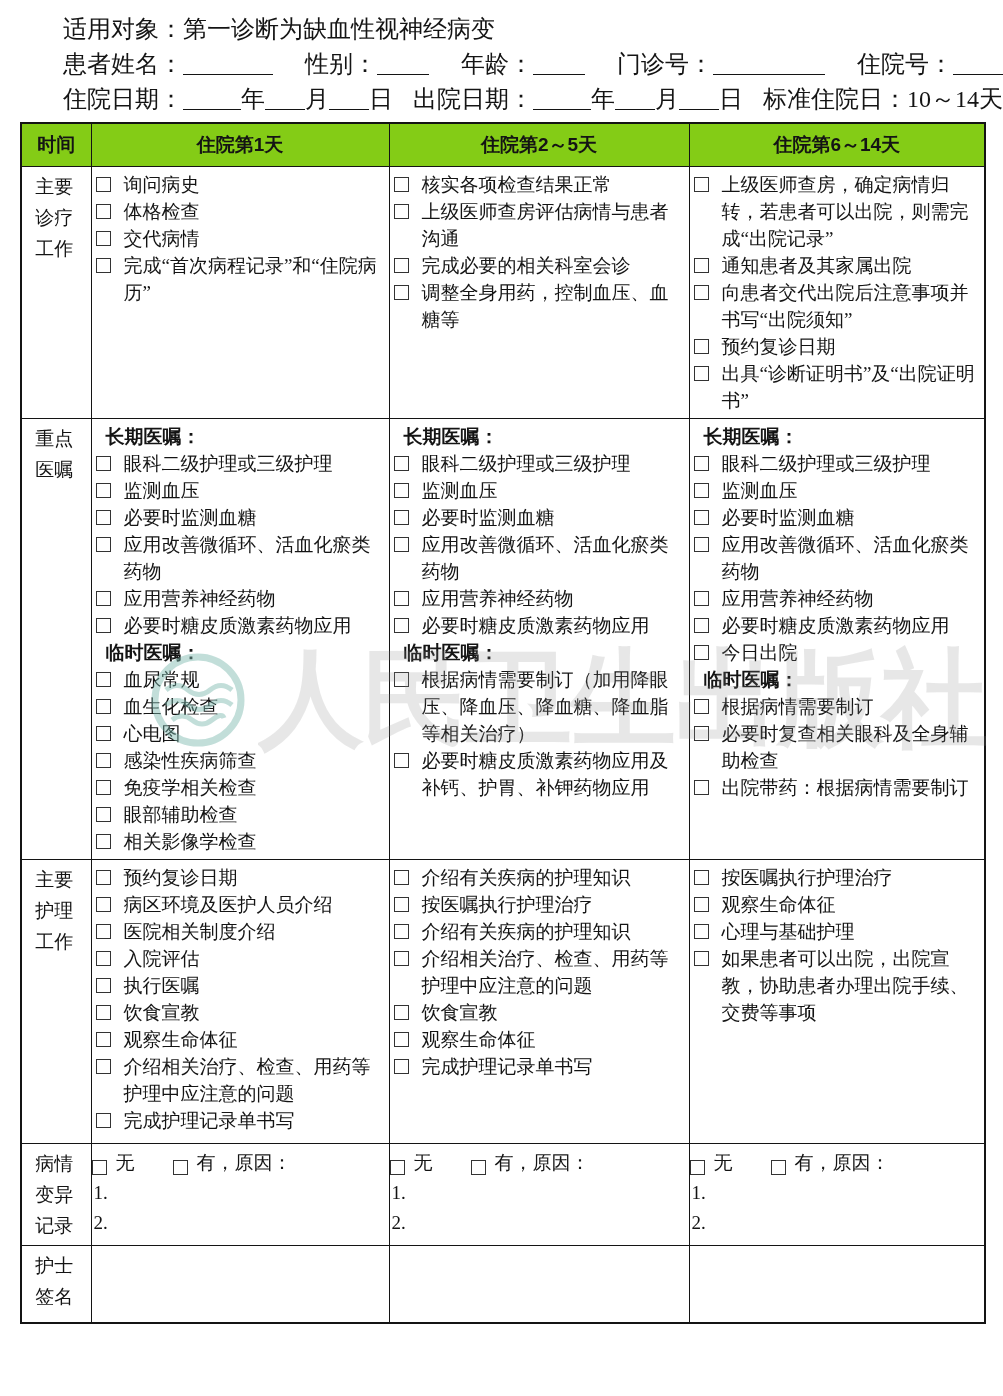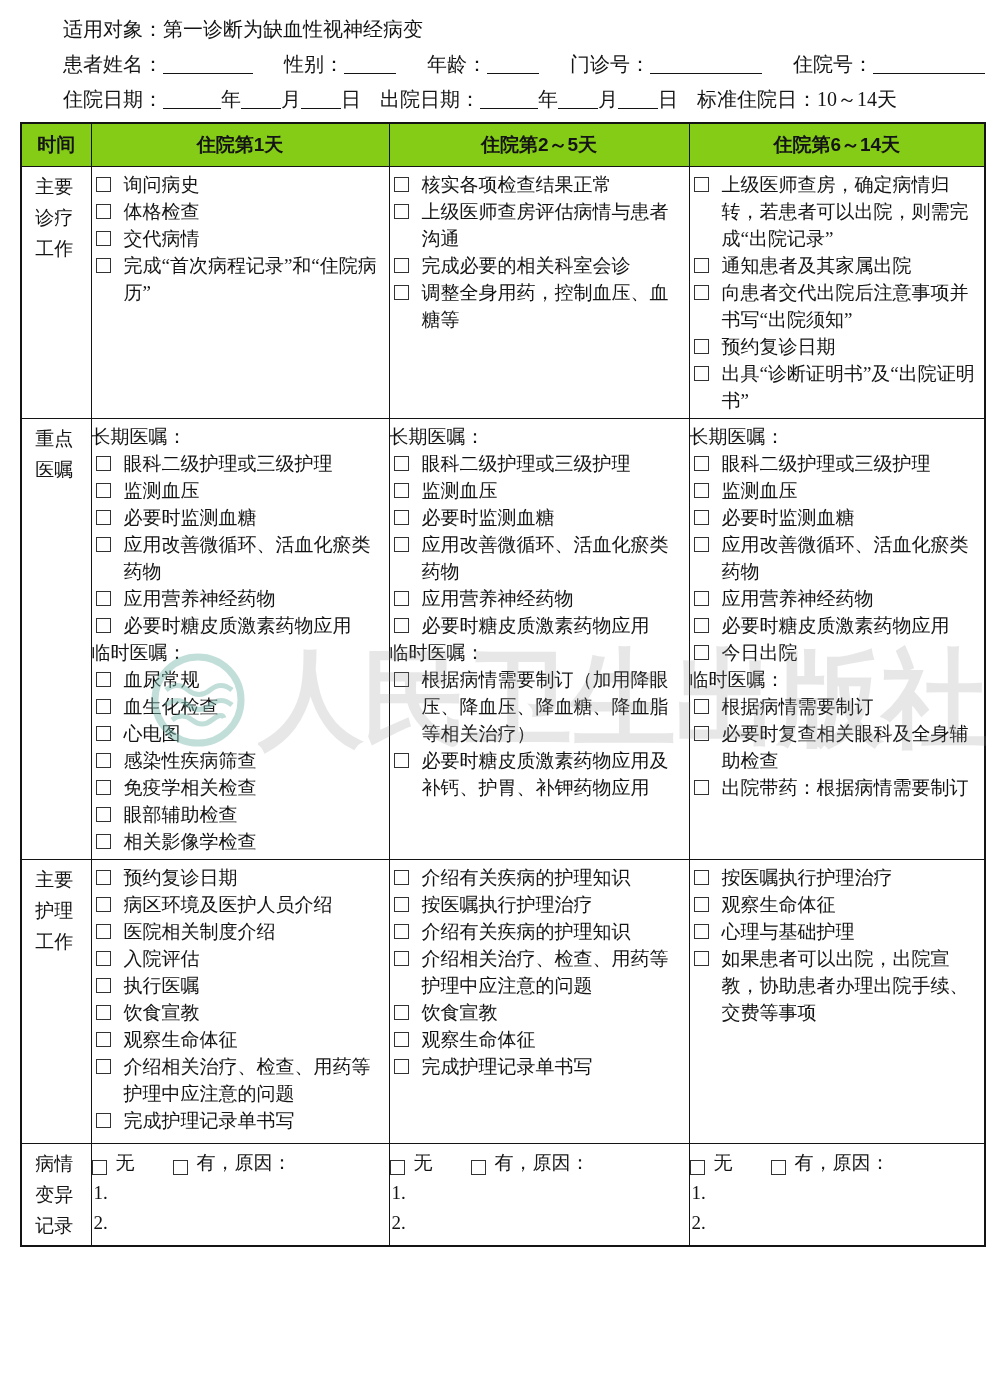--- a/index.html
+++ b/index.html
@@ -7,21 +7,21 @@
   body {
     width:1003px; height:1396px;
     background:#ffffff;
     position:relative;
     font-family:"Liberation Serif","DejaVu Serif",serif;
     color:#141414;
     overflow:hidden;
   }
 
   
-  .doc-header { padding:16px 18px 0 63px; font-size:20px; line-height:26px; }
+  .doc-header { padding:16px 18px 0 63px; font-size:24px; line-height:26px; }
   .doc-line { margin-bottom:9px; white-space:nowrap; }
   .blank {
     display:inline-block;
     border-bottom:1.5px solid #141414;
     height:20px;
     vertical-align:-3px;
   }
   .gap-m { margin-right:26px; }
   .gap-s { margin-right:14px; }
 
@@ -52,23 +52,23 @@
     text-align:center;
     vertical-align:middle;
     white-space:pre-line;
     line-height:31px;
     padding:4px 2px;
   }
 
   
   .cell-head {
     font-family:"Liberation Sans","DejaVu Sans",sans-serif;
-    font-weight:normal;
+    font-weight:bold;
     line-height:27px;
-    margin-left:0;
+    margin-left:14px;
   }
   .ck-item {
     position:relative;
     padding-left:32px;
     line-height:27px;
   }
   .ckbox {
     position:absolute;
     left:4px; top:6px;
     width:15px; height:15px;
@@ -269,14 +269,21 @@
           <div class="inline-checks"><span class="inline-ck"><span class="ckbox"></span><span>无</span></span><span class="inline-ck"><span class="ckbox"></span><span>有，原因：</span></span></div>
           <div class="plain-item">1.</div>
           <div class="plain-item">2.</div>
         </td>
     <td>
           <div class="inline-checks"><span class="inline-ck"><span class="ckbox"></span><span>无</span></span><span class="inline-ck"><span class="ckbox"></span><span>有，原因：</span></span></div>
           <div class="plain-item">1.</div>
           <div class="plain-item">2.</div>
         </td>
   </tr>
+  <tr class="r4">
+    <td class="rowlabel">护士
+签名</td>
+    <td></td>
+    <td></td>
+    <td></td>
+  </tr>
 </tbody>
   </table>
 
 </body></html>

